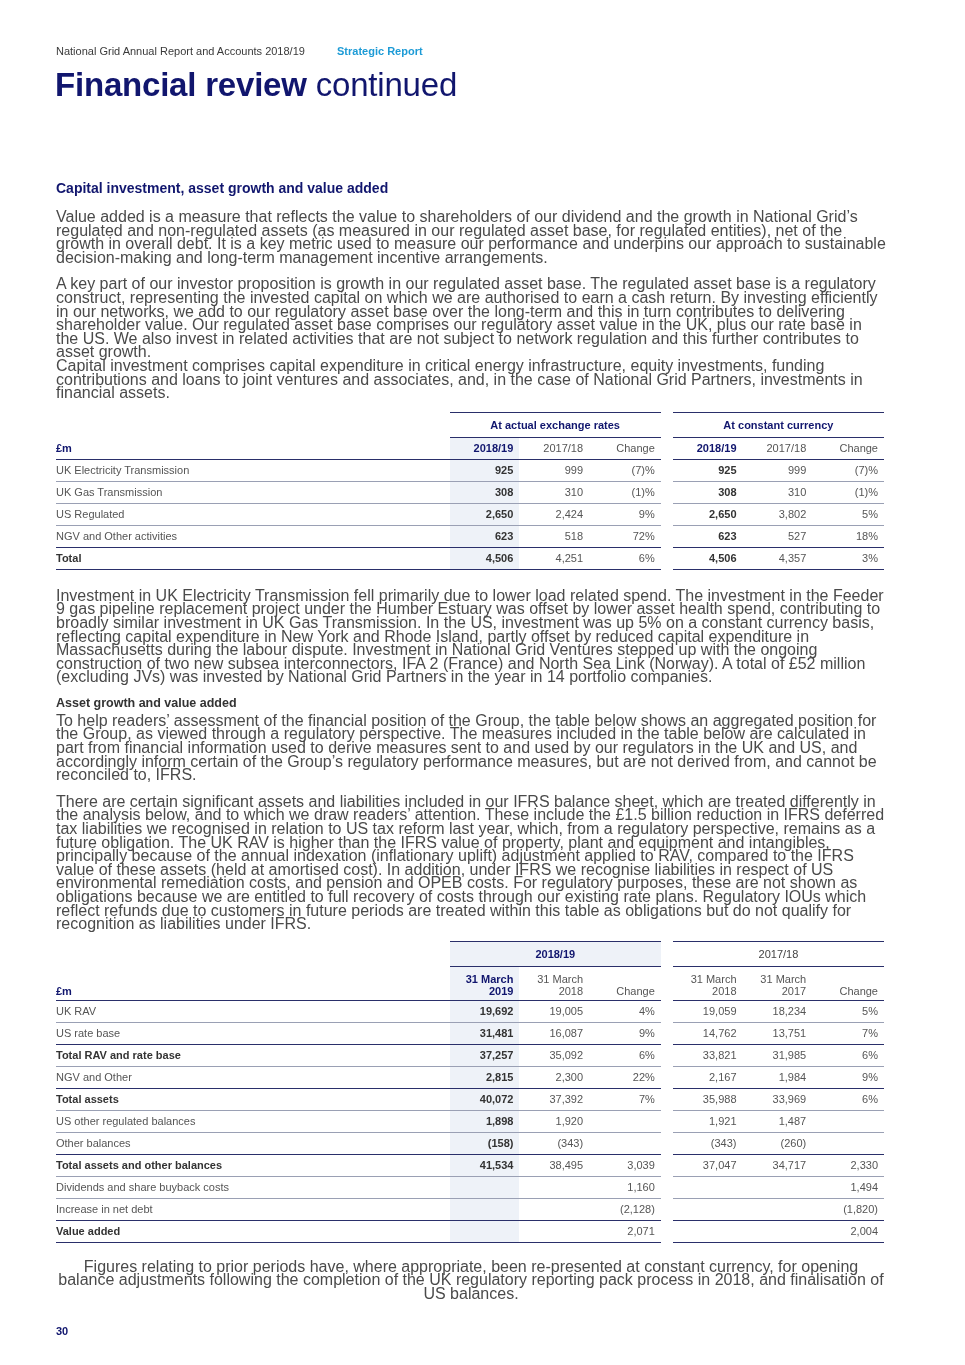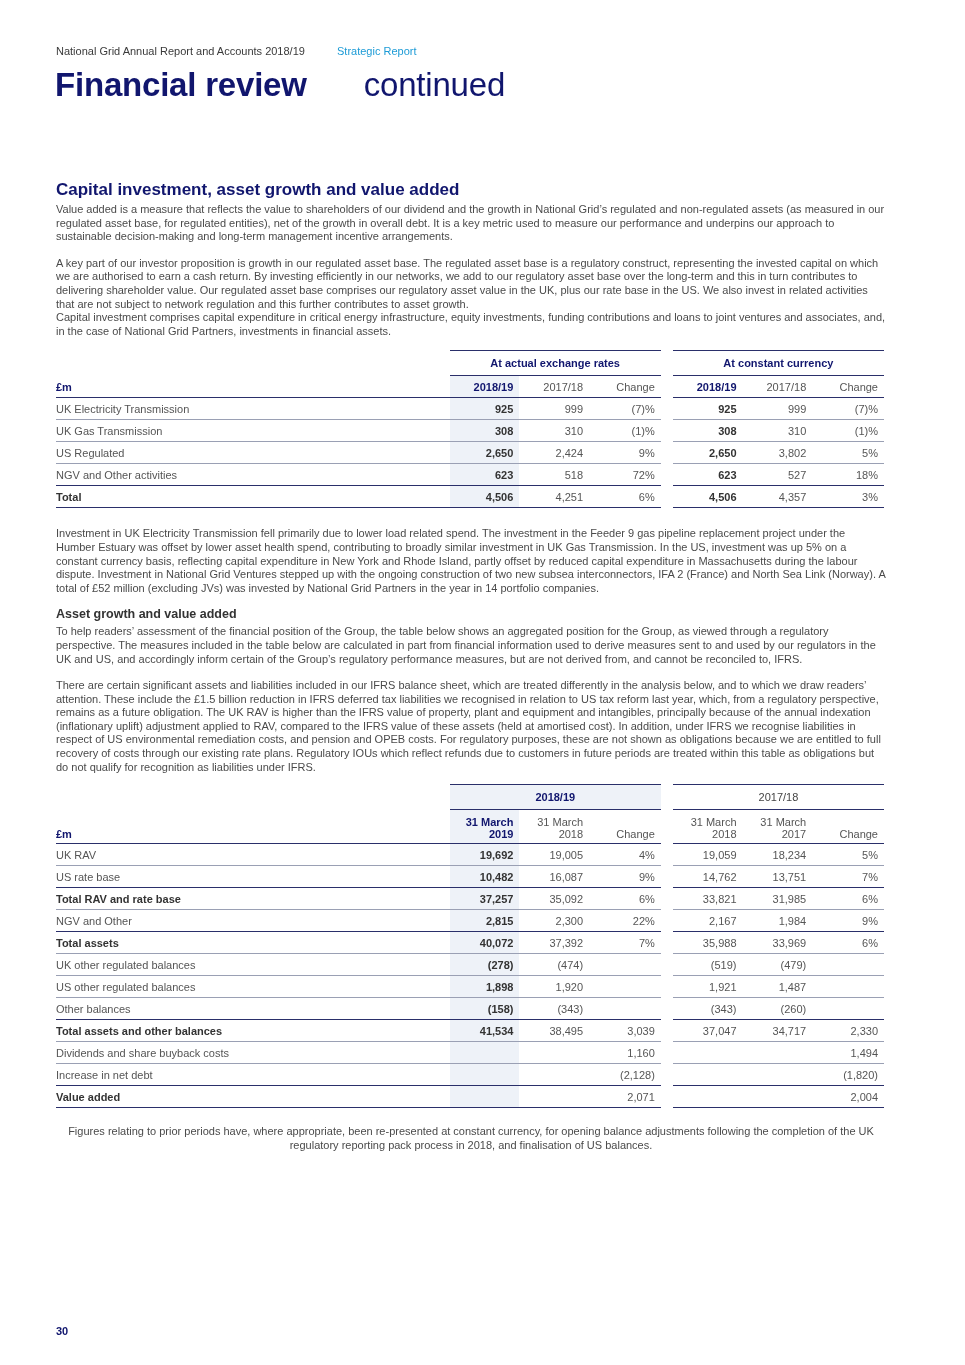--- a/index.html
+++ b/index.html
@@ -1,30 +1,30 @@
 <!DOCTYPE html>
 <html><head>
 <meta charset="utf-8">
 <style>
   * { box-sizing: border-box; margin: 0; padding: 0; }
   html, body { width: 965px; height: 1365px; background: #ffffff; }
   body { position: relative; font-family: "Liberation Sans", sans-serif; color: #4a4a4a; overflow: hidden; }
 
   .running-header { position: absolute; top: 45px; left: 56px; font-size: 11px; color: #3a3a3a; }
-  .running-header .section { position: absolute; left: 281px; top: 0; white-space: nowrap; color: #1d9bd6; font-weight: normal; }
+  .running-header .section { position: absolute; left: 281px; top: 0; white-space: nowrap; color: #1d9bd6; font-weight: bold; }
   .running-header .pub { white-space: nowrap; }
 
   .page-title { position: absolute; top: 66px; left: 55px; font-size: 33px; color: #11166e; white-space: nowrap; letter-spacing: -0.2px; }
   .page-title .bold { font-weight: bold; }
-  .page-title .light { font-weight: normal; margin-left: 48px; }
+  .page-title .light { font-weight: normal; }
 
   .content { position: absolute; top: 180px; left: 56px; width: 830px; }
-  h2.sec { font-size: 17px; font-weight: bold; color: #11166e; margin-bottom: 3px; }
+  h2.sec { font-size: 14px; font-weight: bold; color: #11166e; margin-bottom: 14px; }
   h3.sub { font-size: 12.5px; font-weight: bold; color: #333333; margin-bottom: 4px; }
-  p.body { font-size: 11px; line-height: 13.6px; color: #4a4a4a; }
+  p.body { font-size: 16px; line-height: 13.6px; color: #4a4a4a; }
 
   
   table.fin { width: 828px; border-collapse: collapse; font-size: 11px; color: #555; }
   table.fin td, table.fin th { padding: 0 6px; height: 22px; vertical-align: middle; font-weight: normal; }
   table.fin td.lbl { text-align: left; padding-left: 0; }
   table.fin .num { text-align: right; }
   table.fin .hl { background: #eef2f8; }
   table.fin .b { font-weight: bold; color: #333; }
   table.fin .navy { color: #11166e; font-weight: bold; }
   table.fin tr.row td { border-bottom: 1px solid #9aa0b4; }
@@ -183,21 +183,21 @@
       <td class="num hl b">19,692</td>
       <td class="num">19,005</td>
       <td class="num">4%</td>
       <td class="gap"></td>
       <td class="num">19,059</td>
       <td class="num">18,234</td>
       <td class="num">5%</td>
     </tr>
     <tr class="row strong">
       <td class="lbl">US rate base</td>
-      <td class="num hl b">10,482</td>
+      <td class="num hl b">31,481</td>
       <td class="num">16,087</td>
       <td class="num">9%</td>
       <td class="gap"></td>
       <td class="num">14,762</td>
       <td class="num">13,751</td>
       <td class="num">7%</td>
     </tr>
     <tr class="row">
       <td class="lbl b">Total RAV and rate base</td>
       <td class="num hl b">37,257</td>
@@ -222,30 +222,20 @@
       <td class="lbl b">Total assets</td>
       <td class="num hl b">40,072</td>
       <td class="num">37,392</td>
       <td class="num">7%</td>
       <td class="gap"></td>
       <td class="num">35,988</td>
       <td class="num">33,969</td>
       <td class="num">6%</td>
     </tr>
     <tr class="row">
-      <td class="lbl">UK other regulated balances</td>
-      <td class="num hl b">(278)</td>
-      <td class="num">(474)</td>
-      <td class="num"></td>
-      <td class="gap"></td>
-      <td class="num">(519)</td>
-      <td class="num">(479)</td>
-      <td class="num"></td>
-    </tr>
-    <tr class="row">
       <td class="lbl">US other regulated balances</td>
       <td class="num hl b">1,898</td>
       <td class="num">1,920</td>
       <td class="num"></td>
       <td class="gap"></td>
       <td class="num">1,921</td>
       <td class="num">1,487</td>
       <td class="num"></td>
     </tr>
     <tr class="row strong">

